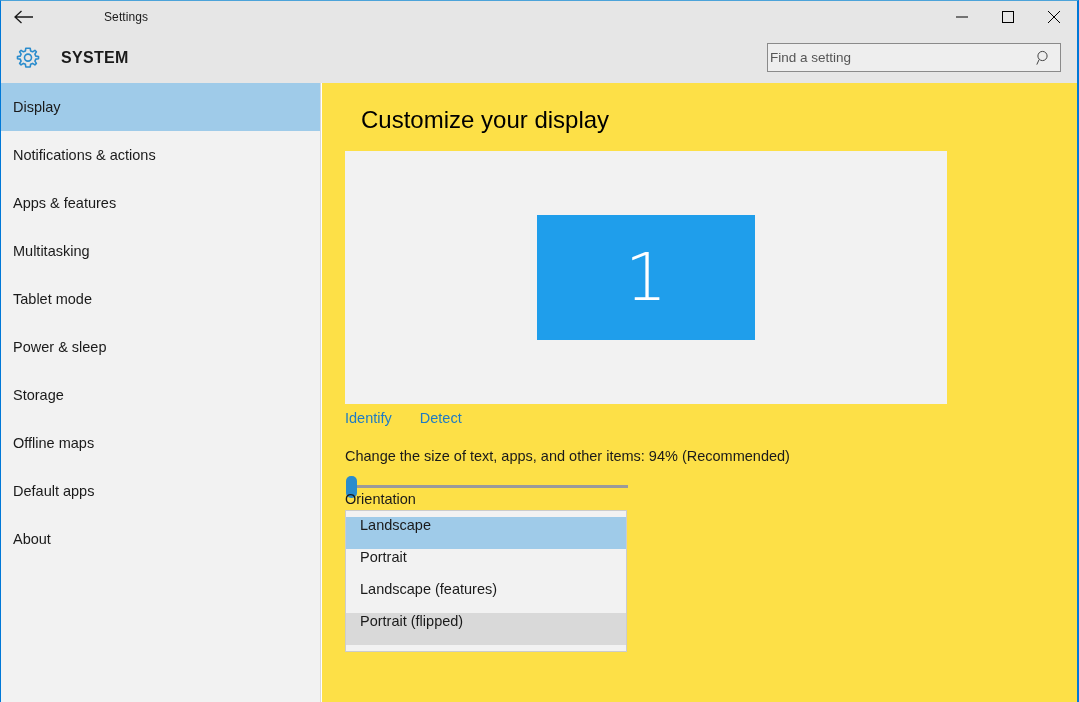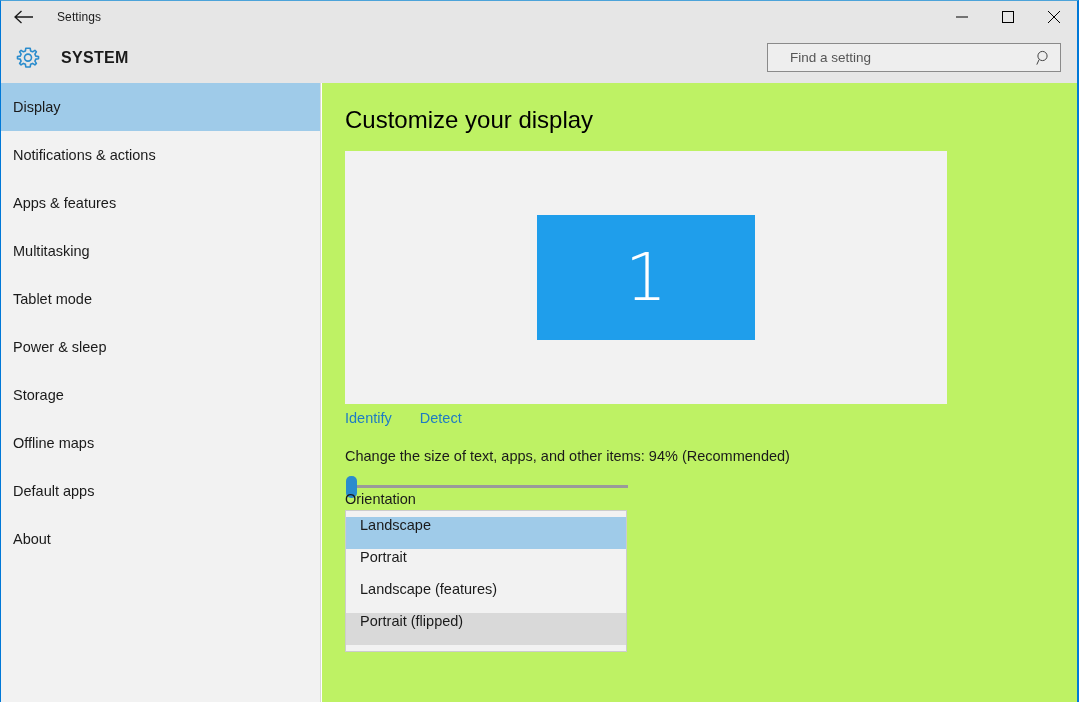--- a/index.html
+++ b/index.html
@@ -23,20 +23,21 @@
   }
 
   
   .titlebar {
     position: absolute;
     top: 0; left: 0; right: 0;
     height: 31px;
     background: #e6e6e6;
     display: flex;
     align-items: center;
+    gap: 47px;
   }
   .back-btn {
     width: 46px;
     height: 31px;
     display: flex;
     align-items: center;
     justify-content: center;
     cursor: pointer;
   }
   .back-btn svg { display: block; }
@@ -88,21 +89,21 @@
   .search-box {
     position: absolute;
     right: 16px;
     top: 11px;
     width: 294px;
     height: 29px;
     background: #eeeeee;
     border: 1px solid #8a8a8a;
     display: flex;
     align-items: center;
-    padding: 0 8px 0 22px;
+    padding: 0 8px 0 2px;
   }
   .search-box input {
     flex: 1;
     border: none;
     outline: none;
     background: transparent;
     font-family: "Liberation Sans", sans-serif;
     font-size: 13.5px;
     color: #333;
   }
@@ -129,22 +130,23 @@
     cursor: pointer;
   }
   .nav-item.selected {
     background: #9fcbe9;
   }
 
   
   .content {
     position: absolute;
     top: 82px; left: 321px; right: 0; bottom: 0;
-    background: #bef264;
+    background: #fde047;
     overflow: hidden;
+    padding-left: 16px;
   }
   .page-title {
     font-size: 24px;
     color: #000;
     font-weight: normal;
     margin: 23px 0 0 23px;
   }
 
   .monitor-area {
     position: absolute;

